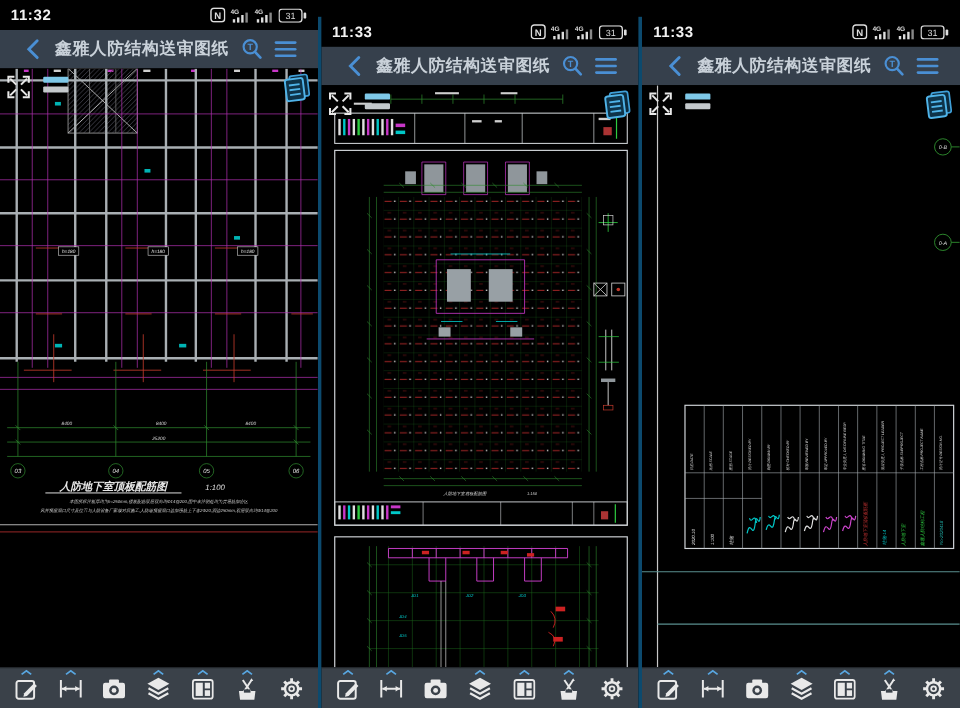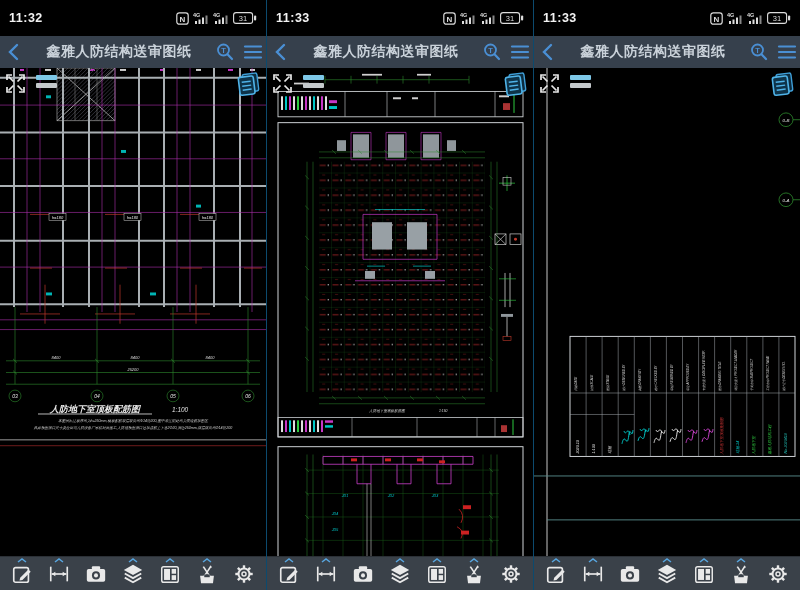--- a/index.html
+++ b/index.html
@@ -1,27 +1,27 @@
 <!DOCTYPE html>
 <html><head>
 <meta charset="utf-8">
 <style>
   html,body{margin:0;padding:0;background:#000;}
   .stage{width:800px;height:590px;display:flex;background:#000;
          font-family:"Liberation Sans",sans-serif;overflow:hidden;}
   .phone{flex:1 1 0;min-width:0;display:flex;flex-direction:column;position:relative;}
-  .phone+.phone{border-left:1px solid #0c4a6e;}
+  .phone+.phone{border-left:3px solid #0c4a6e;margin-top:14px;}
   
-  .statusbar{height:36px;background:#000;display:flex;align-items:center;
+  .statusbar{height:25px;background:#000;display:flex;align-items:center;
              justify-content:space-between;padding:0 9px;flex:0 0 auto;}
   .time{color:#f2f2f2;font-size:12.5px;font-weight:bold;letter-spacing:.5px;}
   .sicons{display:flex;align-items:center;gap:4px;}
   
   .navbar{height:32px;background:#36404c;display:flex;align-items:center;
-          padding:0 1px;gap:4px;flex:0 0 auto;}
+          padding:0 15px;gap:4px;flex:0 0 auto;}
   .nav-title{flex:1;text-align:center;color:#c9d1d9;font-size:14px;font-weight:bold;
              letter-spacing:.5px;white-space:nowrap;overflow:hidden;}
   .navbtn{display:flex;align-items:center;justify-content:center;width:24px;height:24px;}
   
   .canvas{flex:1 1 auto;position:relative;background:#000;overflow:hidden;font-style:italic;}
   .cad{position:absolute;left:0;top:0;width:100%;height:100%;}
   .ov-left{position:absolute;top:5px;left:5px;display:flex;gap:9px;align-items:flex-start;}
   .ov-right{position:absolute;top:3px;right:5px;}
   .ovbtn{display:flex;align-items:center;justify-content:center;}
   

